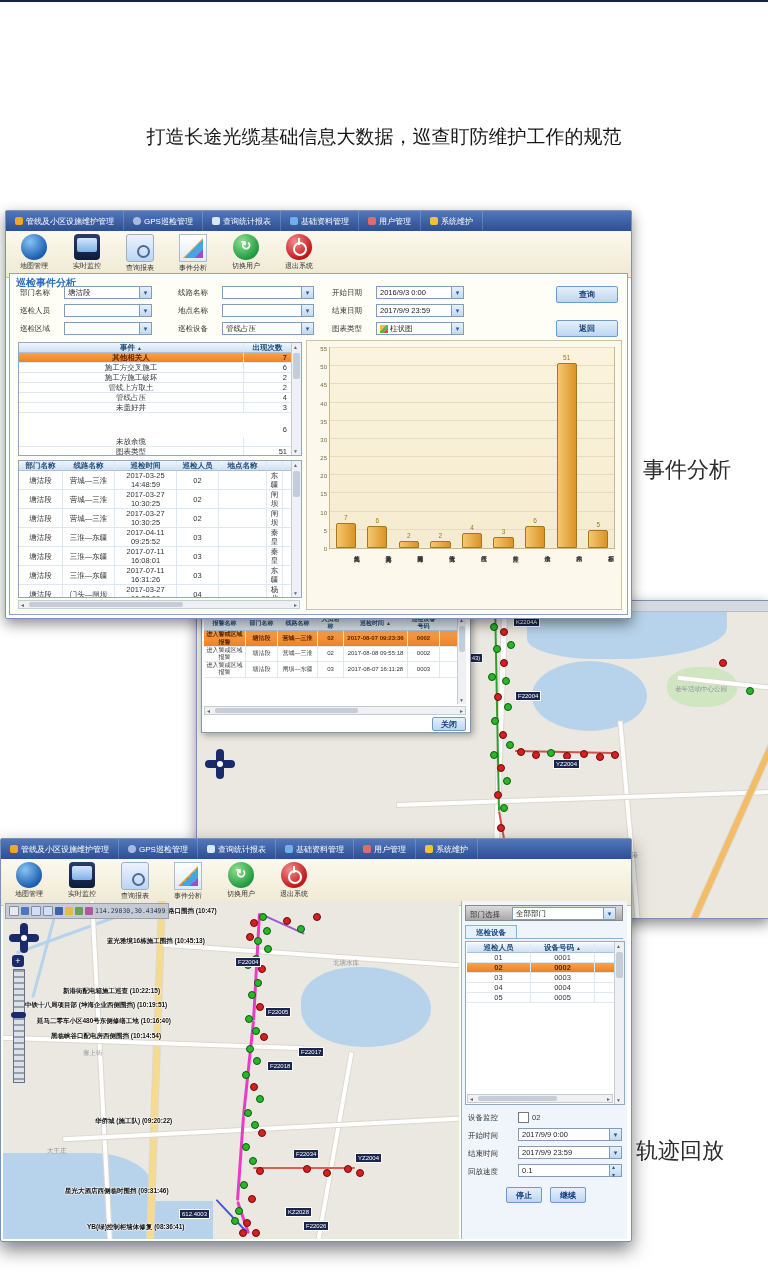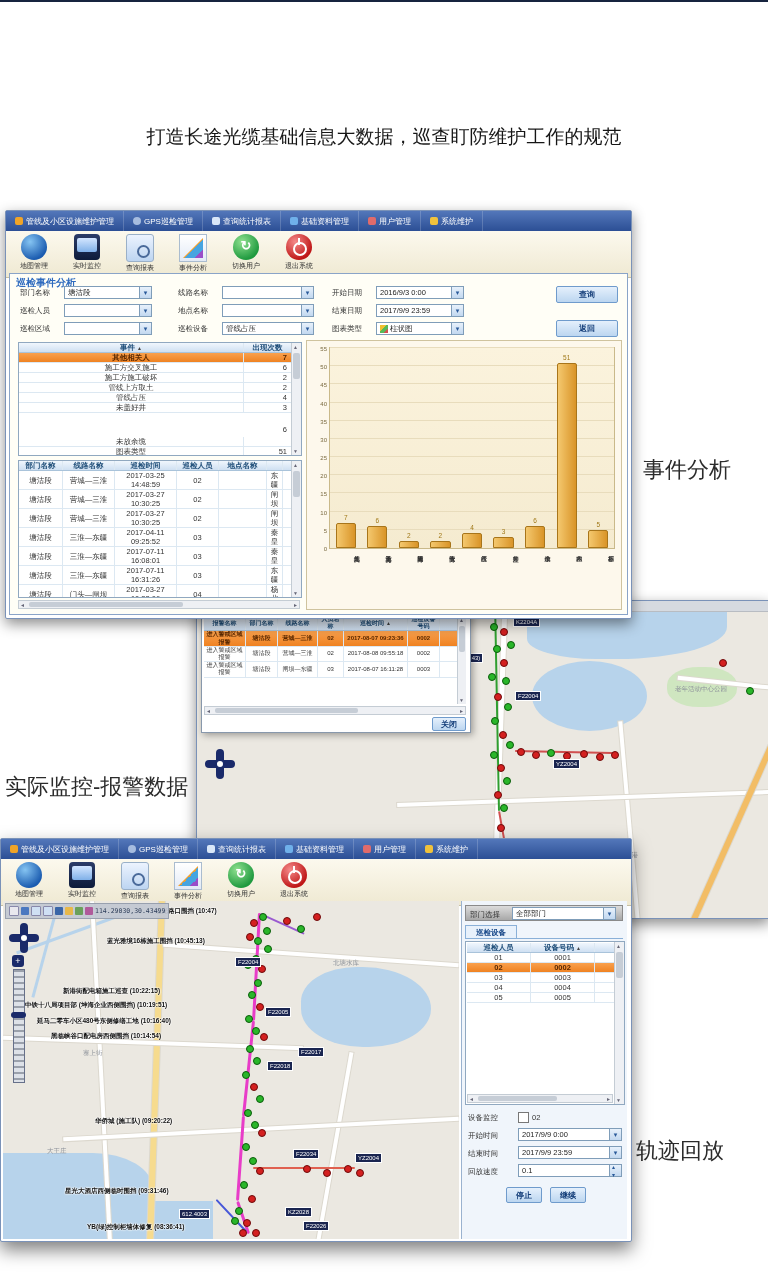--- a/index.html
+++ b/index.html
@@ -152,21 +152,20 @@
 </style>
 </head>
 <body>
 
 <div class="page">
   <div class="topline"></div>
 
   <div class="subtitle sub1">打造长途光缆基础信息大数据，巡查盯防维护工作的规范</div>
 
   <div class="caption" style="left:643px;top:455px;">事件分析</div>
-  <div class="caption" style="left:5px;top:772px;">实际监控-报警数据</div>
   <div class="caption" style="left:636px;top:1136px;">轨迹回放</div>
 
   <div class="shot" style="left:196px;top:600px;width:572px;height:317px;z-index:1;">
     <div class="mapbase" style="inset:0;">
       <div class="water" style="left:330px;top:0;width:200px;height:58px;border-radius:0 0 55% 35%;"></div>
       <div class="water" style="left:335px;top:60px;width:115px;height:70px;border-radius:50%;"></div>
 
       <div class="water" style="left:196px;top:240px;width:80px;height:77px;border-radius:0 55% 0 0;"></div>
       <div class="park" style="left:470px;top:66px;width:70px;height:40px;"></div>
       <div class="road" style="left:300px;top:0;width:5px;height:317px;transform:rotate(2deg);"></div>

